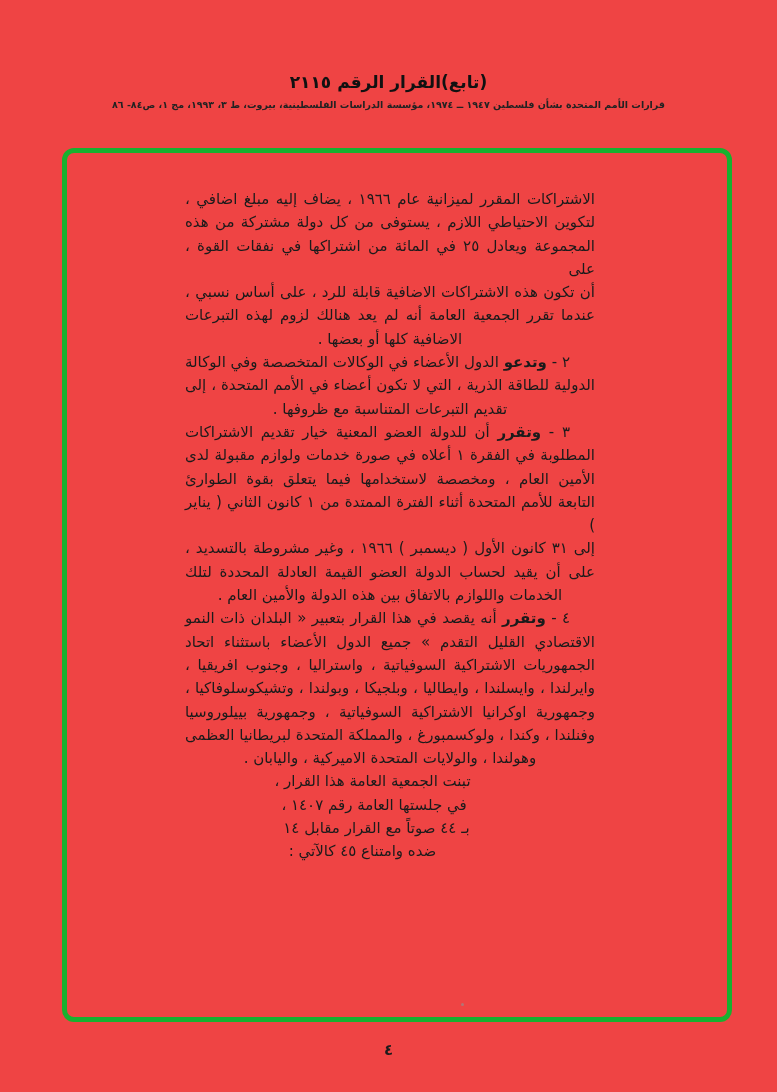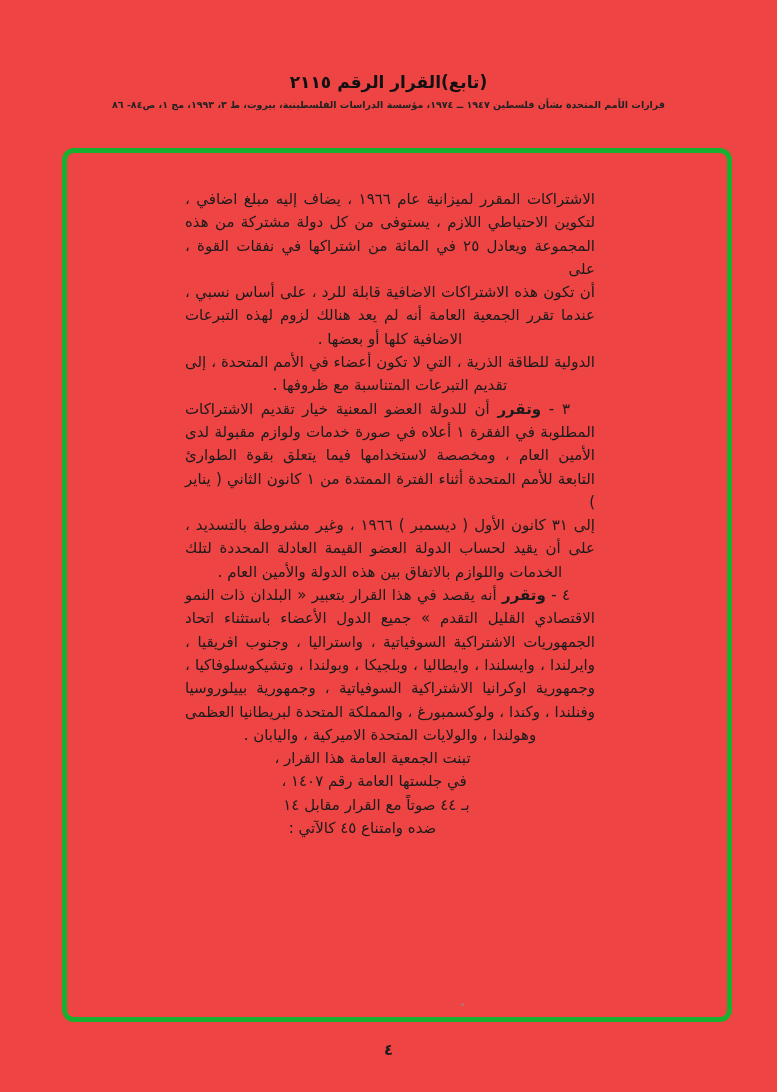--- a/index.html
+++ b/index.html
@@ -42,20 +42,21 @@
 
   <div class="green-box"></div>
 
   <div class="body-text">
       <div class="line just"><span>الاشتراكات المقرر لميزانية عام ١٩٦٦ ، يضاف إليه مبلغ اضافي ،</span></div>
       <div class="line just"><span>لتكوين الاحتياطي اللازم ، يستوفى من كل دولة مشتركة من هذه</span></div>
       <div class="line just"><span>المجموعة ويعادل ٢٥ في المائة من اشتراكها في نفقات القوة ، على</span></div>
       <div class="line just"><span>أن تكون هذه الاشتراكات الاضافية قابلة للرد ، على أساس نسبي ،</span></div>
       <div class="line just"><span>عندما تقرر الجمعية العامة أنه لم يعد هنالك لزوم لهذه التبرعات</span></div>
       <div class="line"><span>الاضافية كلها أو بعضها .</span></div>
+      <div class="line just" style="padding-right: 25px;"><span>٢ - </span><span class="bold">وتدعو</span><span> الدول الأعضاء في الوكالات المتخصصة وفي الوكالة</span></div>
       <div class="line just"><span>الدولية للطاقة الذرية ، التي لا تكون أعضاء في الأمم المتحدة ، إلى</span></div>
       <div class="line"><span>تقديم التبرعات المتناسبة مع ظروفها .</span></div>
       <div class="line just" style="padding-right: 25px;"><span>٣ - </span><span class="bold">وتقرر</span><span> أن للدولة العضو المعنية خيار تقديم الاشتراكات</span></div>
       <div class="line just"><span>المطلوبة في الفقرة ١ أعلاه في صورة خدمات ولوازم مقبولة لدى</span></div>
       <div class="line just"><span>الأمين العام ، ومخصصة لاستخدامها فيما يتعلق بقوة الطوارئ</span></div>
       <div class="line just"><span>التابعة للأمم المتحدة أثناء الفترة الممتدة من ١ كانون الثاني ( يناير )</span></div>
       <div class="line just"><span>إلى ٣١ كانون الأول ( ديسمبر ) ١٩٦٦ ، وغير مشروطة بالتسديد ،</span></div>
       <div class="line just"><span>على أن يقيد لحساب الدولة العضو القيمة العادلة المحددة لتلك</span></div>
       <div class="line"><span>الخدمات واللوازم بالاتفاق بين هذه الدولة والأمين العام .</span></div>
       <div class="line just" style="padding-right: 25px;"><span>٤ - </span><span class="bold">وتقرر</span><span> أنه يقصد في هذا القرار بتعبير « البلدان ذات النمو</span></div>

